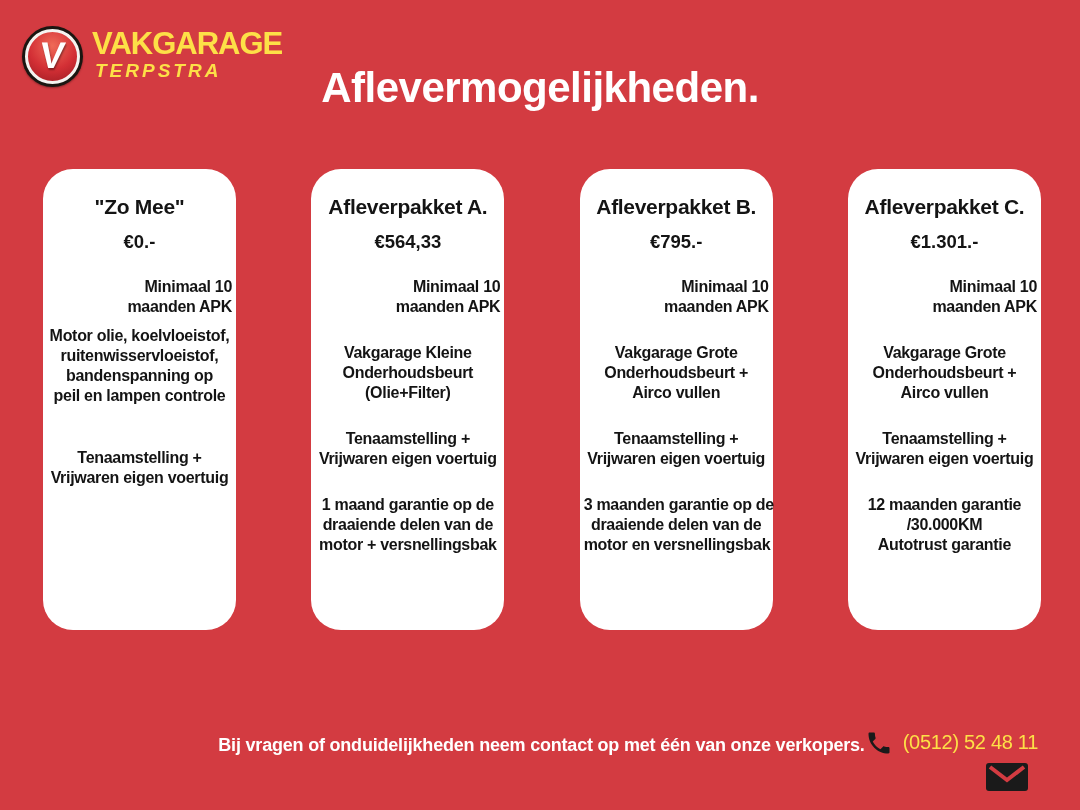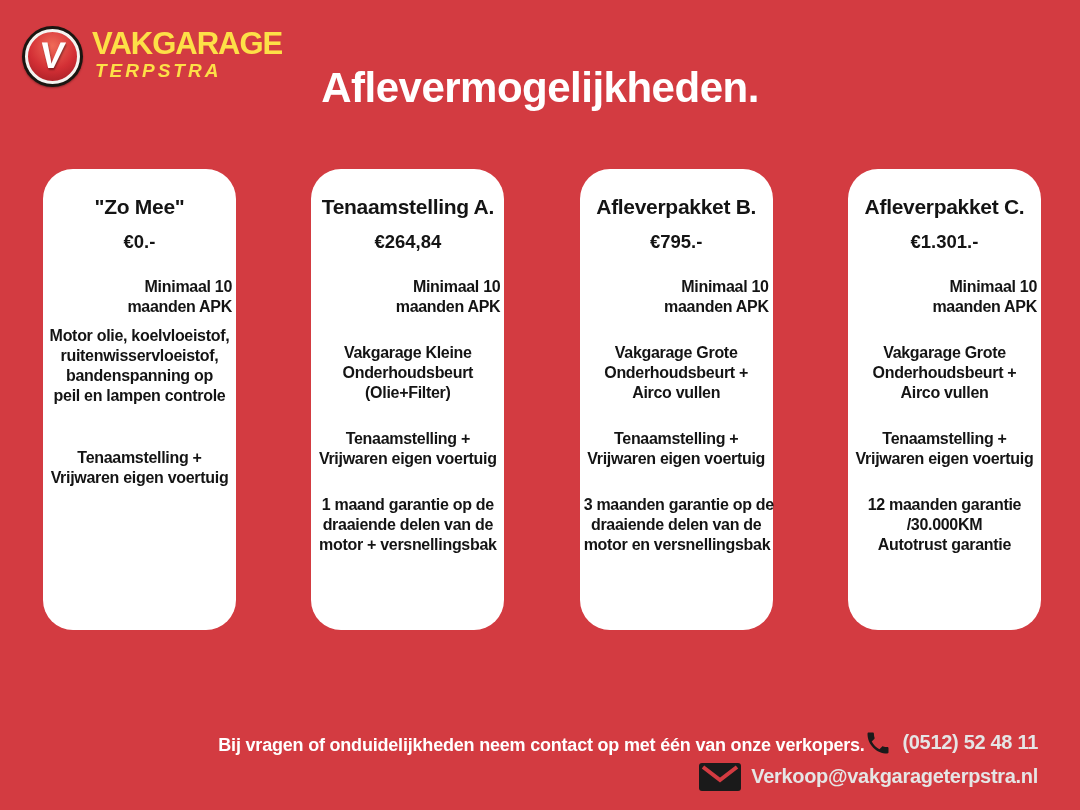--- a/index.html
+++ b/index.html
@@ -63,21 +63,21 @@
   
   .footer { position:absolute; left:0; top:726px; width:1080px; height:84px; }
   .footer-note {
     position:absolute; left:3px; right:0; top:9px; margin:0;
     text-align:center; color:#ffffff; font-size:18px; font-weight:bold; letter-spacing:-0.2px;
   }
   .contact { position:absolute; right:42px; top:0; }
   .contact-row { display:flex; align-items:center; justify-content:flex-end; height:33px; }
   .contact-row + .contact-row { margin-top:1px; }
   .contact-icon { display:flex; align-items:center; margin-right:10px; }
-  .contact-text { color:#e5e5e5; font-size:20px; font-weight:bold; letter-spacing:-0.3px; }
+  .contact-text { color:#fde047; font-size:20px; font-weight:normal; letter-spacing:-0.3px; }
 </style>
 </head>
 <body>
 
 <div class="header">
   <div class="logo">
     <div class="logo-badge">
       <div class="logo-inner">
         <span class="logo-v">V</span>
       </div>
@@ -101,22 +101,22 @@
       <p class="b-2">Motor olie, koelvloeistof,
 ruitenwisservloeistof,
 bandenspanning op
 peil en lampen controle</p>
       <p class="b-3">Tenaamstelling +
 Vrijwaren eigen voertuig</p>
     </div>
   </section>
 
   <section class="card">
-    <h2 class="card-title">Tenaamstelling A.</h2>
-    <div class="card-price">€264,84</div>
+    <h2 class="card-title">Afleverpakket A.</h2>
+    <div class="card-price">€564,33</div>
     <div class="blocks">
       <p>Minimaal 10
 maanden APK</p>
       <p>Vakgarage Kleine
 Onderhoudsbeurt
 (Olie+Filter)</p>
       <p>Tenaamstelling +
 Vrijwaren eigen voertuig</p>
       <p>1 maand garantie op de
 draaiende delen van de
@@ -171,16 +171,15 @@
       </span>
       <span class="contact-text">(0512) 52 48 11</span>
     </div>
     <div class="contact-row">
       <span class="contact-icon">
         <svg width="42" height="28" viewBox="0 0 42 28">
             <rect width="42" height="28" rx="3" fill="#1a1a1a"></rect>
             <path d="M4 4 L21 17 L38 4" stroke="#d33b41" stroke-width="4" fill="none"></path>
           </svg>
       </span>
-      <span class="contact-text">Verkoop@vakgarageterpstra.nl</span>
     </div>
   </div>
 </div>
 
 </body></html>

